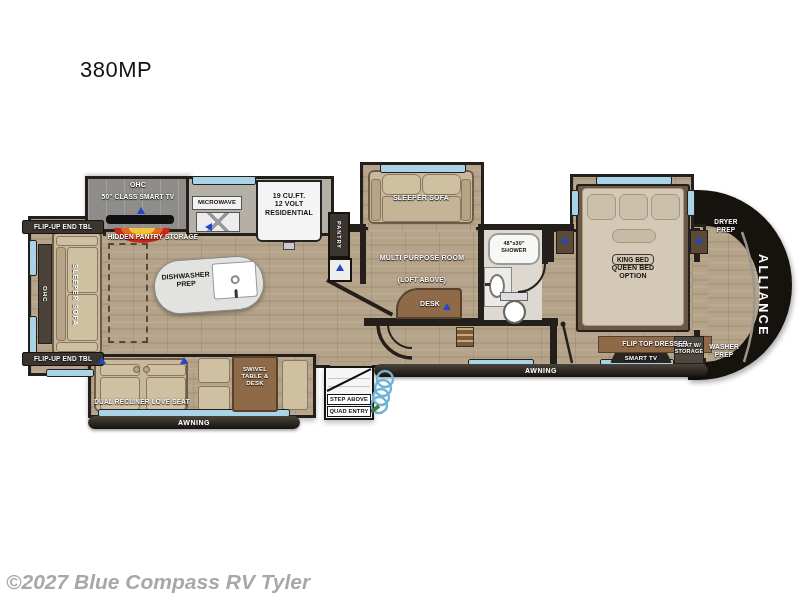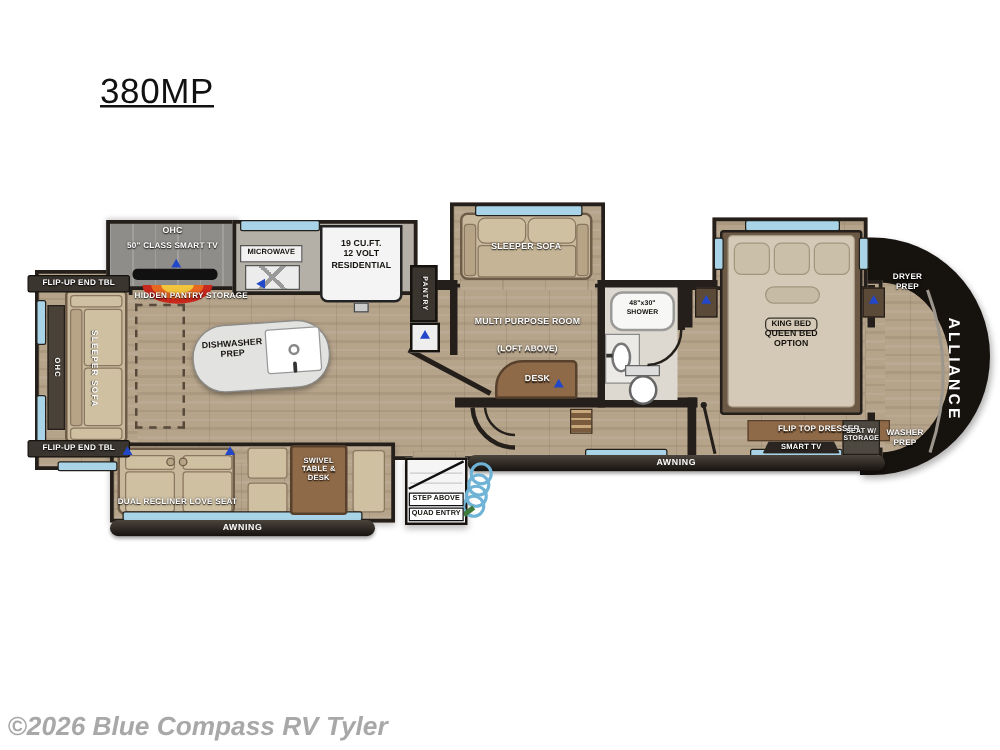--- a/index.html
+++ b/index.html
@@ -29,22 +29,22 @@
   .cush{position:absolute;box-sizing:border-box;background:#cfc0a2;border:1px solid #8a775f;border-radius:3px;}
   .bar{position:absolute;box-sizing:border-box;border-radius:7px;z-index:5;
        background:linear-gradient(#4a443c,#16120e);box-shadow:0 2px 3px rgba(0,0,0,.35);
        display:flex;align-items:center;justify-content:center;}
   .bar span{color:#fff;font-weight:bold;font-size:7px;letter-spacing:.5px;}
   svg.overlay{position:absolute;left:0;top:0;z-index:5;pointer-events:none;}
 </style>
 </head>
 <body>
 
-<div class="abs" style="left:80px;top:57px;font-size:28px;color:#111;letter-spacing:.5px;text-decoration:underline;">380MP</div>
-<div class="abs" style="left:6px;top:570px;font-size:21px;color:#a8a8a8;font-weight:bold;font-style:italic;">©2026 Blue Compass RV Tyler</div>
+<div class="abs" style="left:80px;top:57px;font-size:22px;color:#111;letter-spacing:.5px;">380MP</div>
+<div class="abs" style="left:6px;top:570px;font-size:21px;color:#a8a8a8;font-weight:bold;font-style:italic;">©2027 Blue Compass RV Tyler</div>
 
 <div class="abs" style="left:688px;top:190px;width:104px;height:190px;background:#16120e;border-radius:0 95px 95px 0 / 0 96px 96px 0;box-shadow:2px 3px 5px rgba(0,0,0,.3);"></div>
 <div class="abs wood" style="left:692px;top:224px;width:70px;height:140px;border:2px solid #16120e;border-radius:0 58px 58px 0 / 0 70px 70px 0;"></div>
 
 <div class="room wood" style="left:96px;top:224px;width:610px;height:144px;"></div>
 <div class="room wood" style="left:28px;top:216px;width:78px;height:160px;"></div>
 <div class="abs wood" style="left:94px;top:236px;width:16px;height:118px;"></div>
 <div class="abs wood" style="left:692px;top:234px;width:16px;height:124px;"></div>
 
 <div class="room" style="left:85px;top:176px;width:106px;height:56px;background:#8f8d89;background-image:repeating-linear-gradient(90deg, rgba(255,255,255,.16) 0 1px, transparent 1px 18px);box-shadow:0 -2px 4px rgba(0,0,0,.2);"></div>

